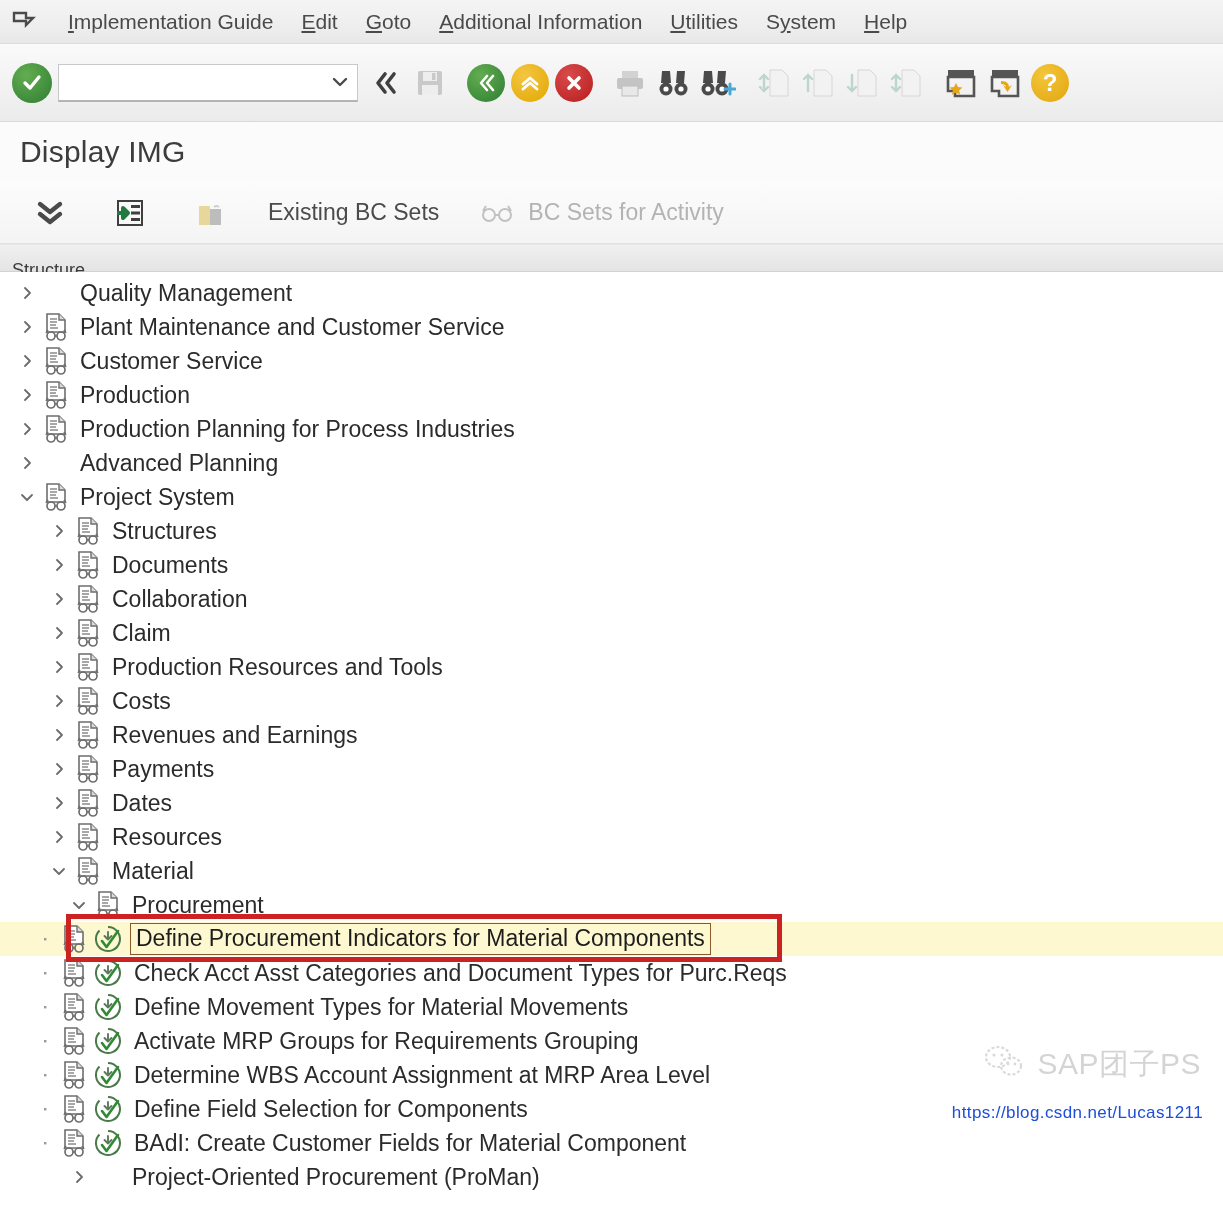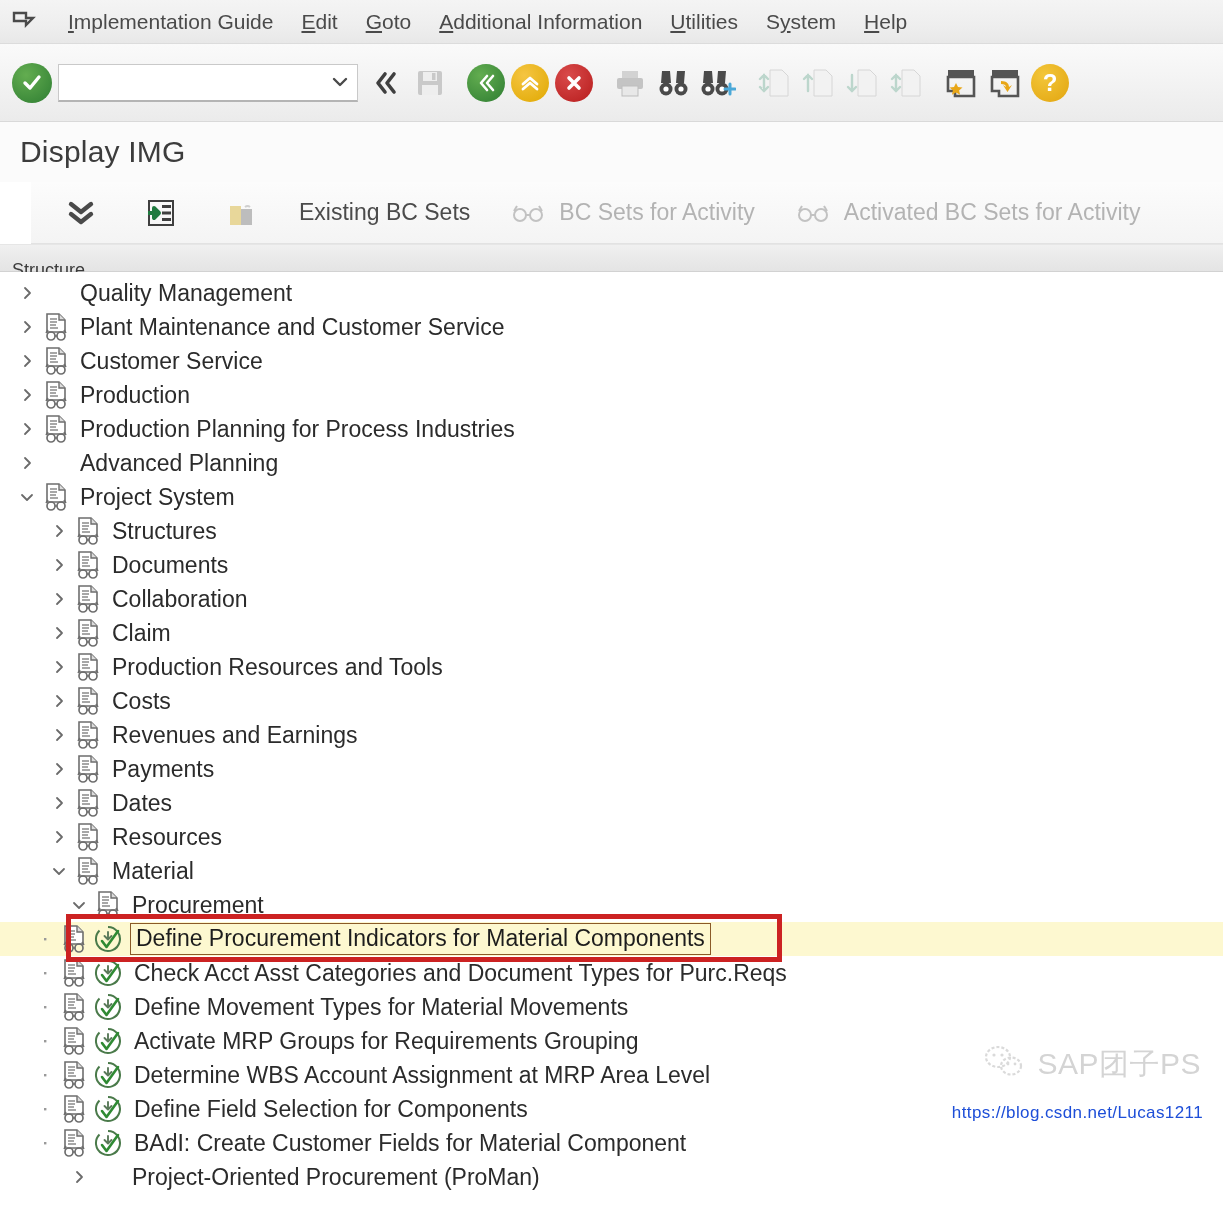--- a/index.html
+++ b/index.html
@@ -81,21 +81,20 @@
     font-size: 30px; font-weight: 400; color: #3c3c3c; letter-spacing: .2px;
   }
 
   
   .apptoolbar {
     height: 62px; display:flex; align-items:center;
     padding-left: 10px;
     background: linear-gradient(to bottom,#fcfcfc,#f4f4f4);
     border-bottom: 1px solid #e2e2e2;
     overflow: hidden;
-    margin-left: 31px;
   }
   .app-btn {
     display:flex; align-items:center; gap:9px;
     font-size: 23px; color: #4b4b4b;
     padding: 2px 18px; white-space: nowrap;
   }
   .app-btn.dim { color: #b3b3b3; }
   .app-ico { width: 44px; height: 40px; display:flex; align-items:center; justify-content:center; flex:none; }
 
   
@@ -355,31 +354,20 @@
           <span class="app-ico">
             <svg width="34" height="20" viewBox="0 0 34 20">
               <circle cx="9" cy="12" r="6" fill="none" stroke="#c2c2c2" stroke-width="2"></circle>
               <circle cx="25" cy="12" r="6" fill="none" stroke="#c2c2c2" stroke-width="2"></circle>
               <path d="M15 12 h4" stroke="#c2c2c2" stroke-width="2"></path>
               <path d="M3 8 l3 -5 M31 8 l-3 -5" stroke="#c2c2c2" stroke-width="2"></path>
             </svg>
           </span>
           <span>BC Sets for Activity</span>
         </div>
-        <div class="app-btn dim">
-          <span class="app-ico">
-            <svg width="34" height="20" viewBox="0 0 34 20">
-              <circle cx="9" cy="12" r="6" fill="none" stroke="#c2c2c2" stroke-width="2"></circle>
-              <circle cx="25" cy="12" r="6" fill="none" stroke="#c2c2c2" stroke-width="2"></circle>
-              <path d="M15 12 h4" stroke="#c2c2c2" stroke-width="2"></path>
-              <path d="M3 8 l3 -5 M31 8 l-3 -5" stroke="#c2c2c2" stroke-width="2"></path>
-            </svg>
-          </span>
-          <span>Activated BC Sets for Activity</span>
-        </div>
       </div>
   </div>
 
   <div class="struct-head">
     <span>Structure</span>
   </div>
 
   <div class="tree" id="tree">
       <div class="row ind0">
         <span class="twisty">

